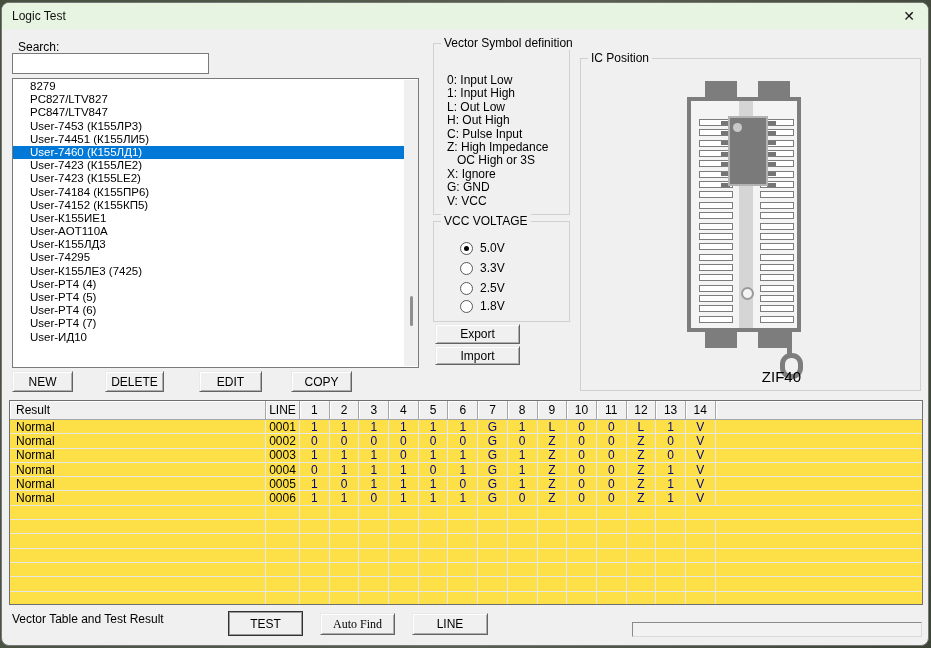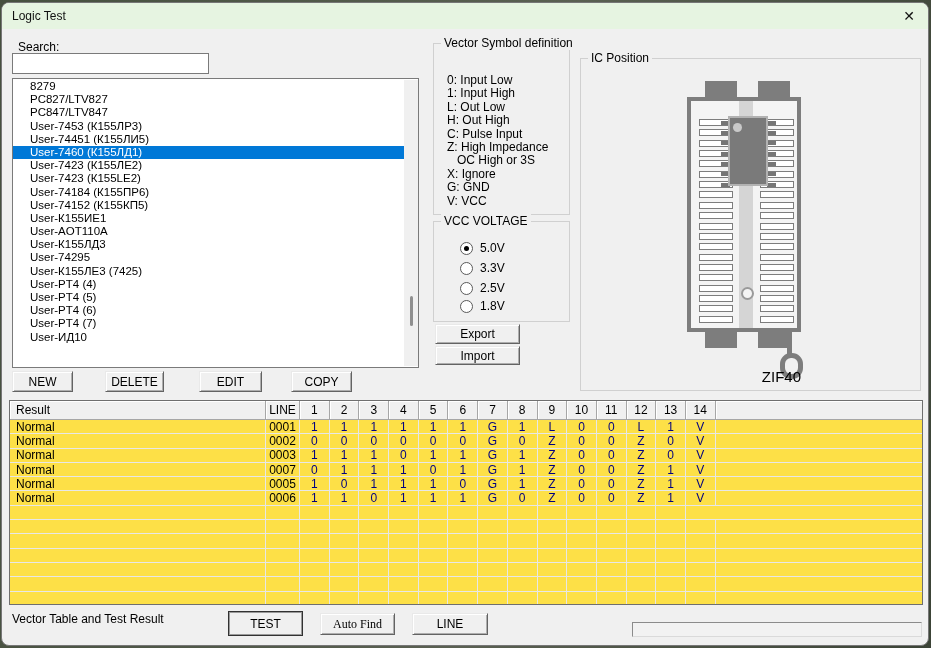--- a/index.html
+++ b/index.html
@@ -323,21 +323,21 @@
           <div class="td">Z</div>
           <div class="td">0</div>
           <div class="td">0</div>
           <div class="td">Z</div>
           <div class="td">0</div>
           <div class="td">V</div>
           <div class="td c-fill"></div>
         </div>
         <div class="trow">
           <div class="td c-result">Normal</div>
-          <div class="td c-line">0007</div>
+          <div class="td c-line">0004</div>
           <div class="td">0</div>
           <div class="td">1</div>
           <div class="td">1</div>
           <div class="td">1</div>
           <div class="td">0</div>
           <div class="td">1</div>
           <div class="td">G</div>
           <div class="td">1</div>
           <div class="td">Z</div>
           <div class="td">0</div>

